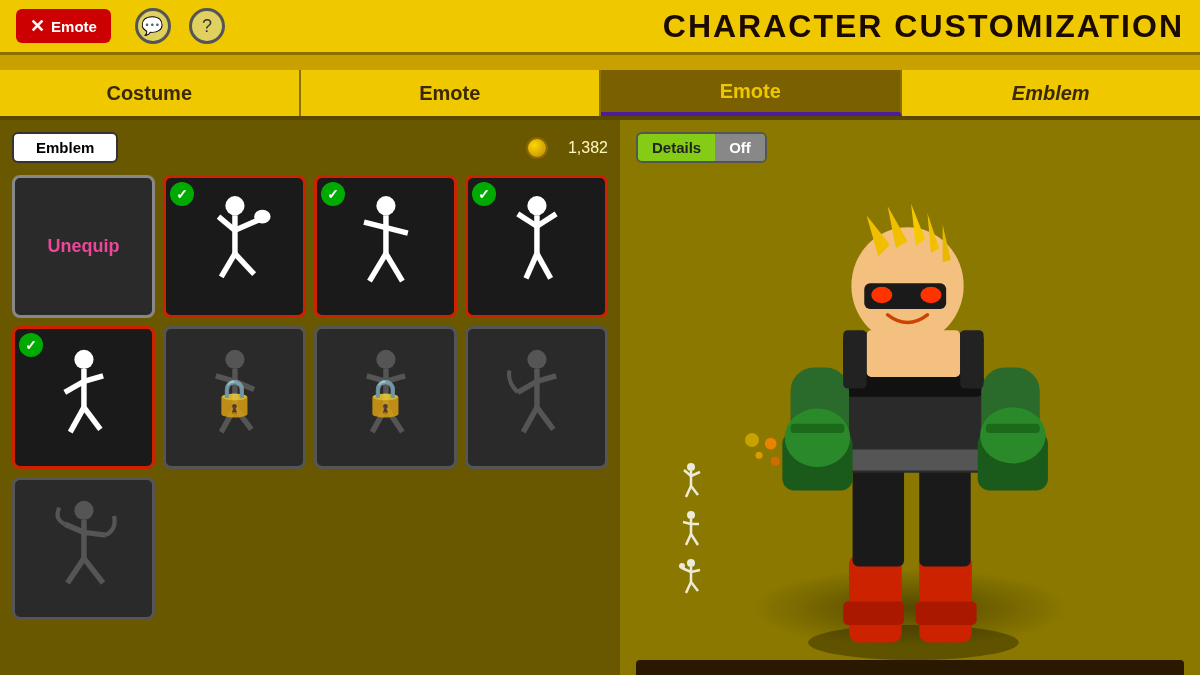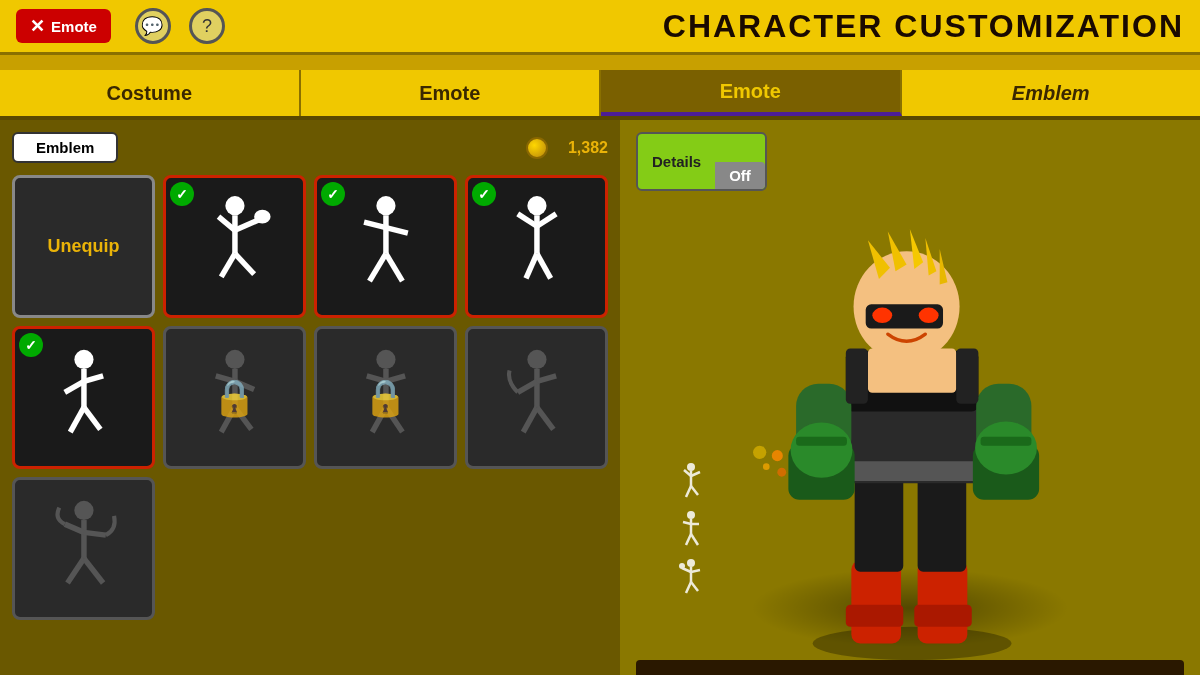--- a/index.html
+++ b/index.html
@@ -122,22 +122,22 @@
       padding: 5px 22px;
       font-size: 15px;
       font-weight: 900;
       cursor: pointer;
     }
     .currency-display {
       display: flex;
       align-items: center;
       gap: 20px;
       font-size: 16px;
-      font-weight: 700;
-      color: #eab308;
+      font-weight: 400;
+      color: #fef9c3;
     }
     .coin-icon {
       width: 22px;
       height: 22px;
       background: radial-gradient(circle at 35% 35%, #ffd700, #b8860b);
       border-radius: 50%;
       border: 2px solid #8a6800;
       display: inline-block;
     }
 
@@ -169,21 +169,21 @@
     }
     .emote-cell.normal {
       background: #2a2a2a;
       border-color: #555;
     }
     .emote-cell.locked {
       background: #2a2a2a;
       border-color: #555;
     }
     .unequip-label {
-      color: #eab308;
+      color: #ec4899;
       font-size: 18px;
       font-weight: 900;
       text-align: center;
     }
     .checkmark-badge {
       position: absolute;
       top: 4px;
       left: 4px;
       width: 24px;
       height: 24px;
@@ -253,21 +253,20 @@
     }
     .details-toggle-btn {
       padding: 5px 14px;
       background: #888;
       color: white;
       font-weight: 900;
       font-size: 15px;
       border: none;
       cursor: pointer;
       border-radius: 0 4px 4px 0;
-      margin-top: 28px;
     }
 
     
     .preview-area {
       flex: 1;
       position: relative;
       display: flex;
       align-items: flex-end;
       justify-content: center;
     }

